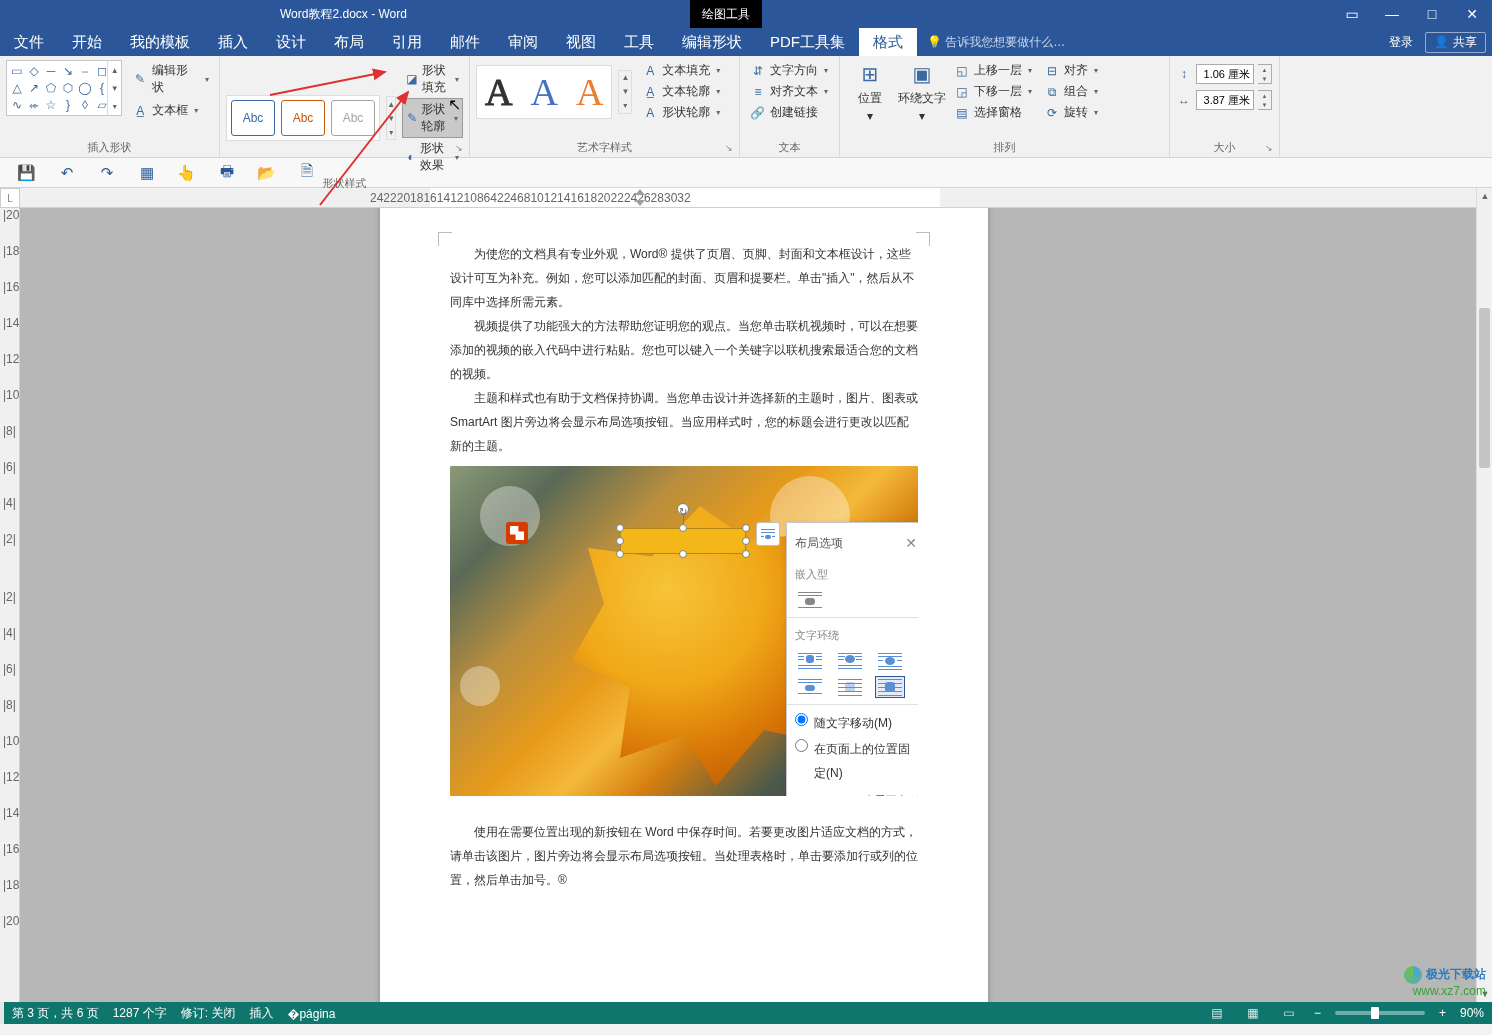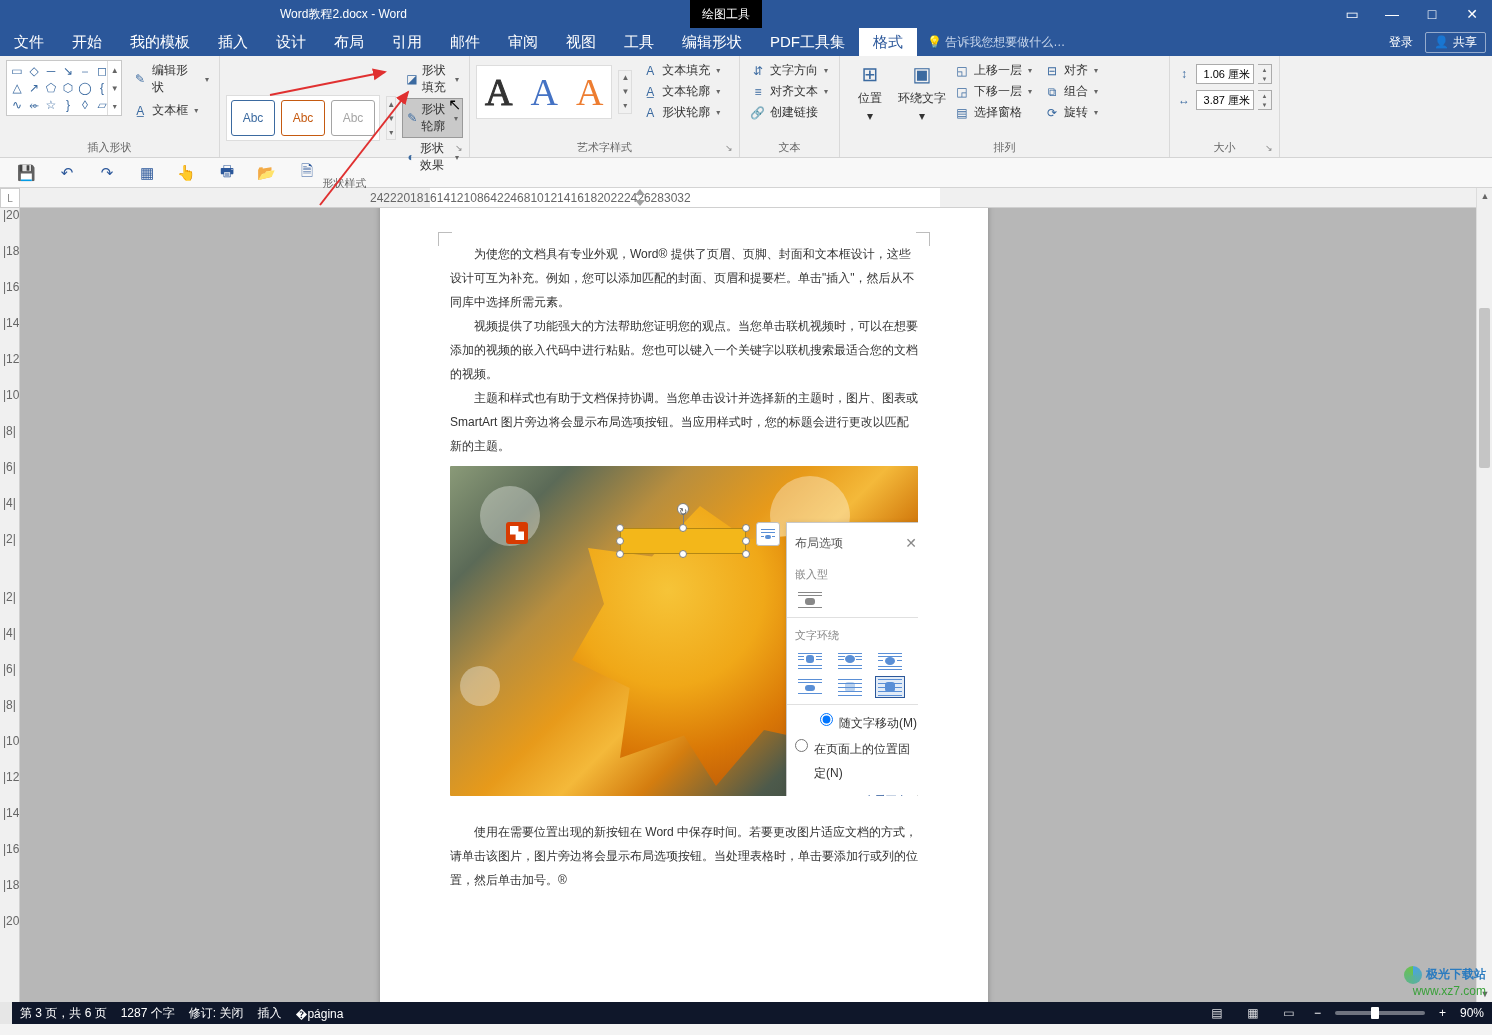--- a/index.html
+++ b/index.html
@@ -111,33 +111,33 @@
 
 .layout-pop{position:absolute;left:336px;top:56px;width:140px;background:#fff;border:1px solid #c8c8c8;box-shadow:2px 2px 6px rgba(0,0,0,.2);padding:6px 8px;font-size:12px;color:#333;}
 .layout-pop .hdr{display:flex;justify-content:space-between;align-items:center;color:#5a5a5a;margin-bottom:6px;}
 .layout-pop .hdr .x{color:#888;font-size:14px;cursor:pointer;}
 .layout-pop .sec{color:#888;font-size:11px;margin:4px 0;}
 .wrap-row{display:flex;gap:10px;margin:4px 0;}
 .wrap-ic{width:30px;height:22px;display:flex;align-items:center;justify-content:center;border:1px solid transparent;padding:1px;}
 .wrap-ic.sel{border-color:#2b579a;background:#e3ecf7;}
 .wrap-ic svg{width:26px;height:20px;}
 .layout-pop hr{border:none;border-top:1px solid #e0e0e0;margin:6px -8px;}
-.radio-row{display:flex;align-items:flex-start;gap:6px;margin:2px 0;font-size:11px;justify-content:flex-end;}
+.radio-row{display:flex;align-items:flex-start;gap:6px;margin:2px 0;font-size:11px;}
 .radio-row input{margin-top:2px;}
 .layout-pop .more{text-align:right;color:#2b579a;font-size:11px;margin-top:4px;cursor:pointer;}
 
 .arrow{position:absolute;pointer-events:none;}
 .arrow svg{overflow:visible;}
 
 .vscroll{position:absolute;right:0;top:188px;width:16px;bottom:22px;background:#f0f0f0;border-left:1px solid #dcdcdc;}
 .vscroll .thumb{position:absolute;left:2px;right:2px;top:120px;height:160px;background:#c5c5c5;border-radius:2px;}
 .vscroll .arr{position:absolute;left:0;width:16px;height:16px;display:flex;align-items:center;justify-content:center;font-size:9px;color:#666;}
 .vscroll .up{top:0;}.vscroll .down{bottom:0;}
 
-.status{position:absolute;left:12px;right:0;bottom:0;height:22px;background:#0f172a;color:#fff;display:flex;align-items:center;font-size:11px;padding:0 8px;gap:14px;}
+.status{position:absolute;left:4px;right:0;bottom:0;height:22px;background:#0f766e;color:#fff;display:flex;align-items:center;font-size:11px;padding:0 8px;gap:14px;}
 .status .spacer{flex:1;}
 .status .viewbtn{width:22px;height:16px;display:flex;align-items:center;justify-content:center;opacity:.85;}
 .zoom-slider{width:90px;height:4px;background:rgba(255,255,255,.4);position:relative;border-radius:2px;}
 .zoom-slider .th{position:absolute;left:40%;top:-4px;width:8px;height:12px;background:#fff;border-radius:1px;}
 
 .wm{position:absolute;right:6px;bottom:26px;font-size:11px;color:#3aa03a;text-align:right;line-height:1.2;}
 .wm .logo{display:flex;align-items:center;gap:4px;justify-content:flex-end;color:#2b7bbf;font-weight:bold;}
 .wm .logo .g{width:18px;height:18px;border-radius:50%;background:conic-gradient(#4aa3e0,#6cc24a);display:inline-block;}
 
 .cursor{position:absolute;left:448px;top:95px;font-size:16px;color:#000;pointer-events:none;}

